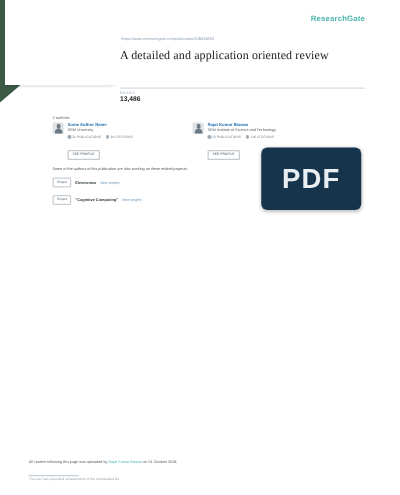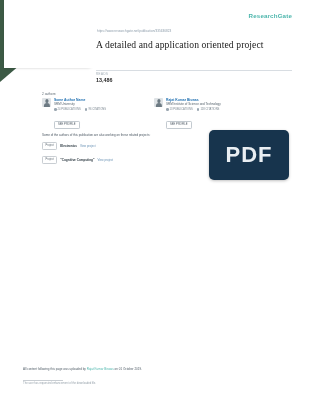--- a/index.html
+++ b/index.html
@@ -270,21 +270,20 @@
     left: 209px;
     top: 118px;
     width: 80px;
     height: 50px;
     background: #17344d;
     border-radius: 5px;
     display: flex;
     align-items: center;
     justify-content: center;
     box-shadow: 0 1px 3px rgba(0,0,0,0.25);
-    margin-top: 12px;
   }
   #pdf-badge-text {
     font-size: 22px;
     font-weight: bold;
     color: #e9eef2;
     letter-spacing: 1px;
     line-height: 24px;
   }
 
   
@@ -328,21 +327,21 @@
     <div class="tri"></div>
     <div id="corner-card">
       <div id="corner-card-inner"></div>
     </div>
   </div>
 
   <div id="rg-logo">ResearchGate</div>
 
   <div id="source-url">https://www.researchgate.net/publication/335636823</div>
 
-  <div id="doc-title">A detailed and application oriented project</div>
+  <div id="doc-title">A detailed and application oriented review</div>
 
   <div id="meta-rule"></div>
   <div id="stats-row">
     <div class="stat-block">
       <div class="stat-label">READS</div>
       <div class="stat-value">13,486</div>
     </div>
   </div>
 
   <div id="authors-label">2 authors:</div>

